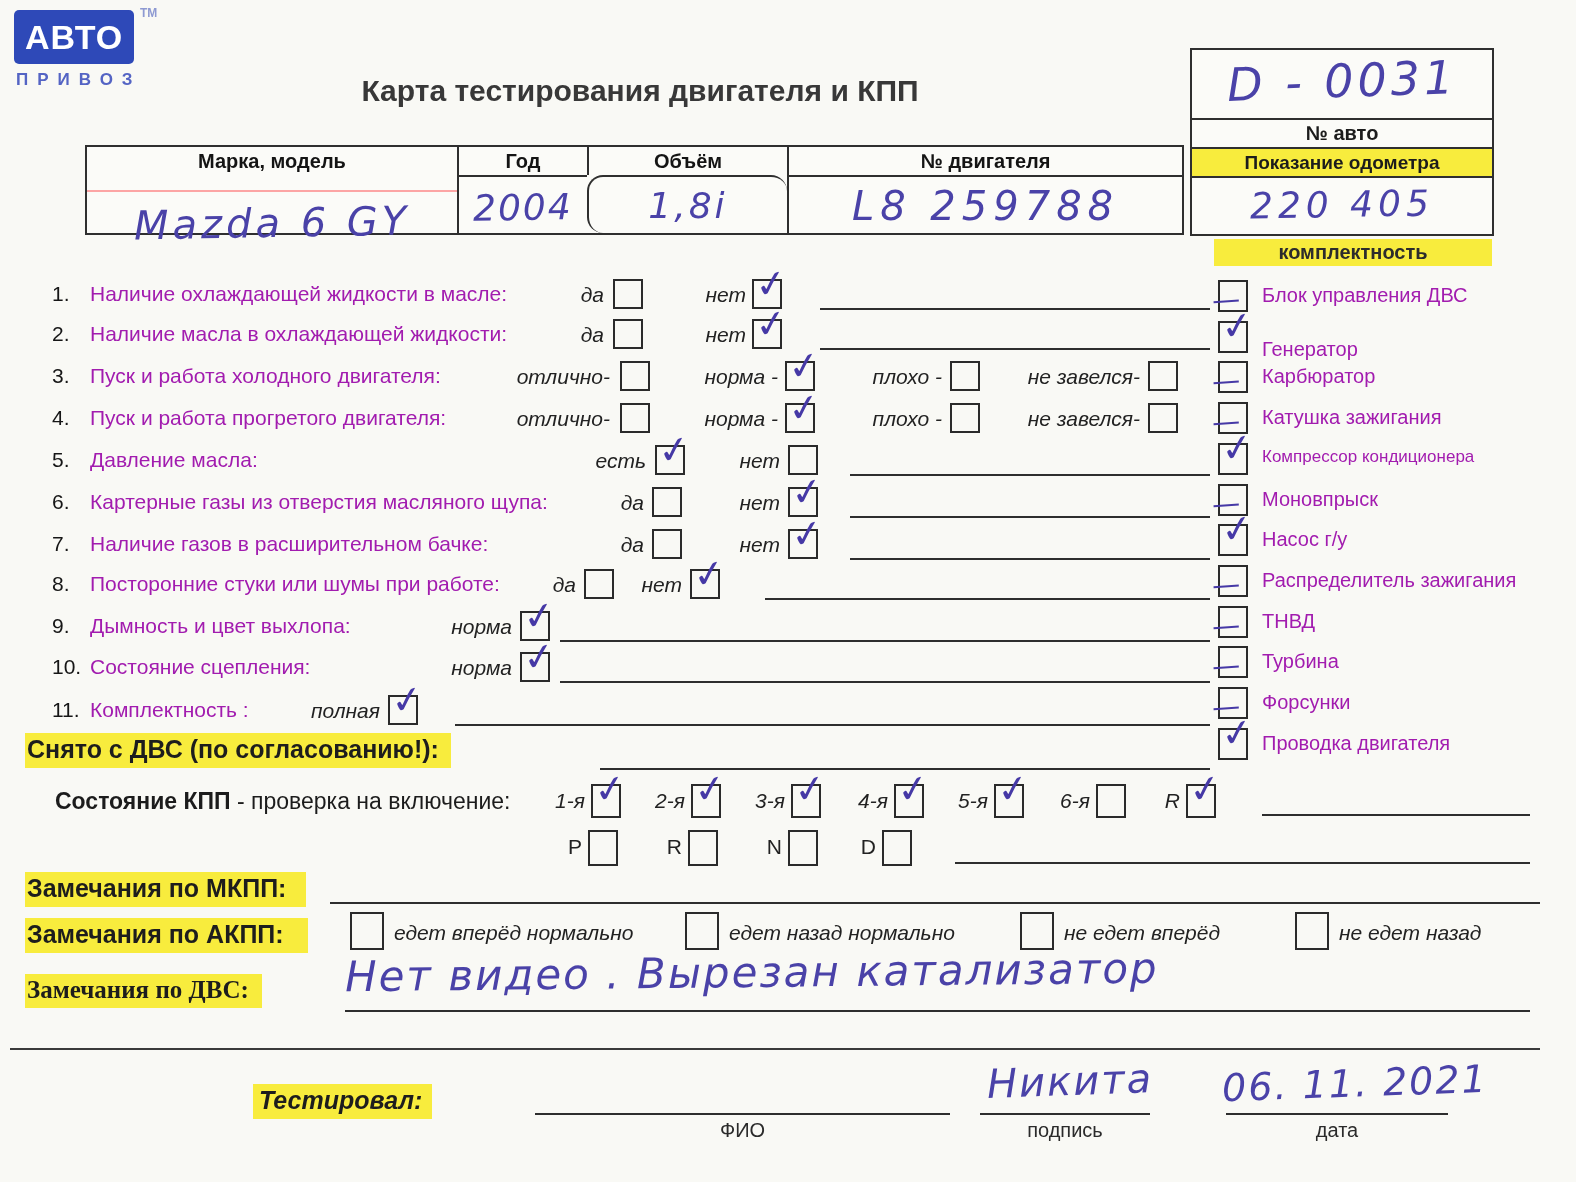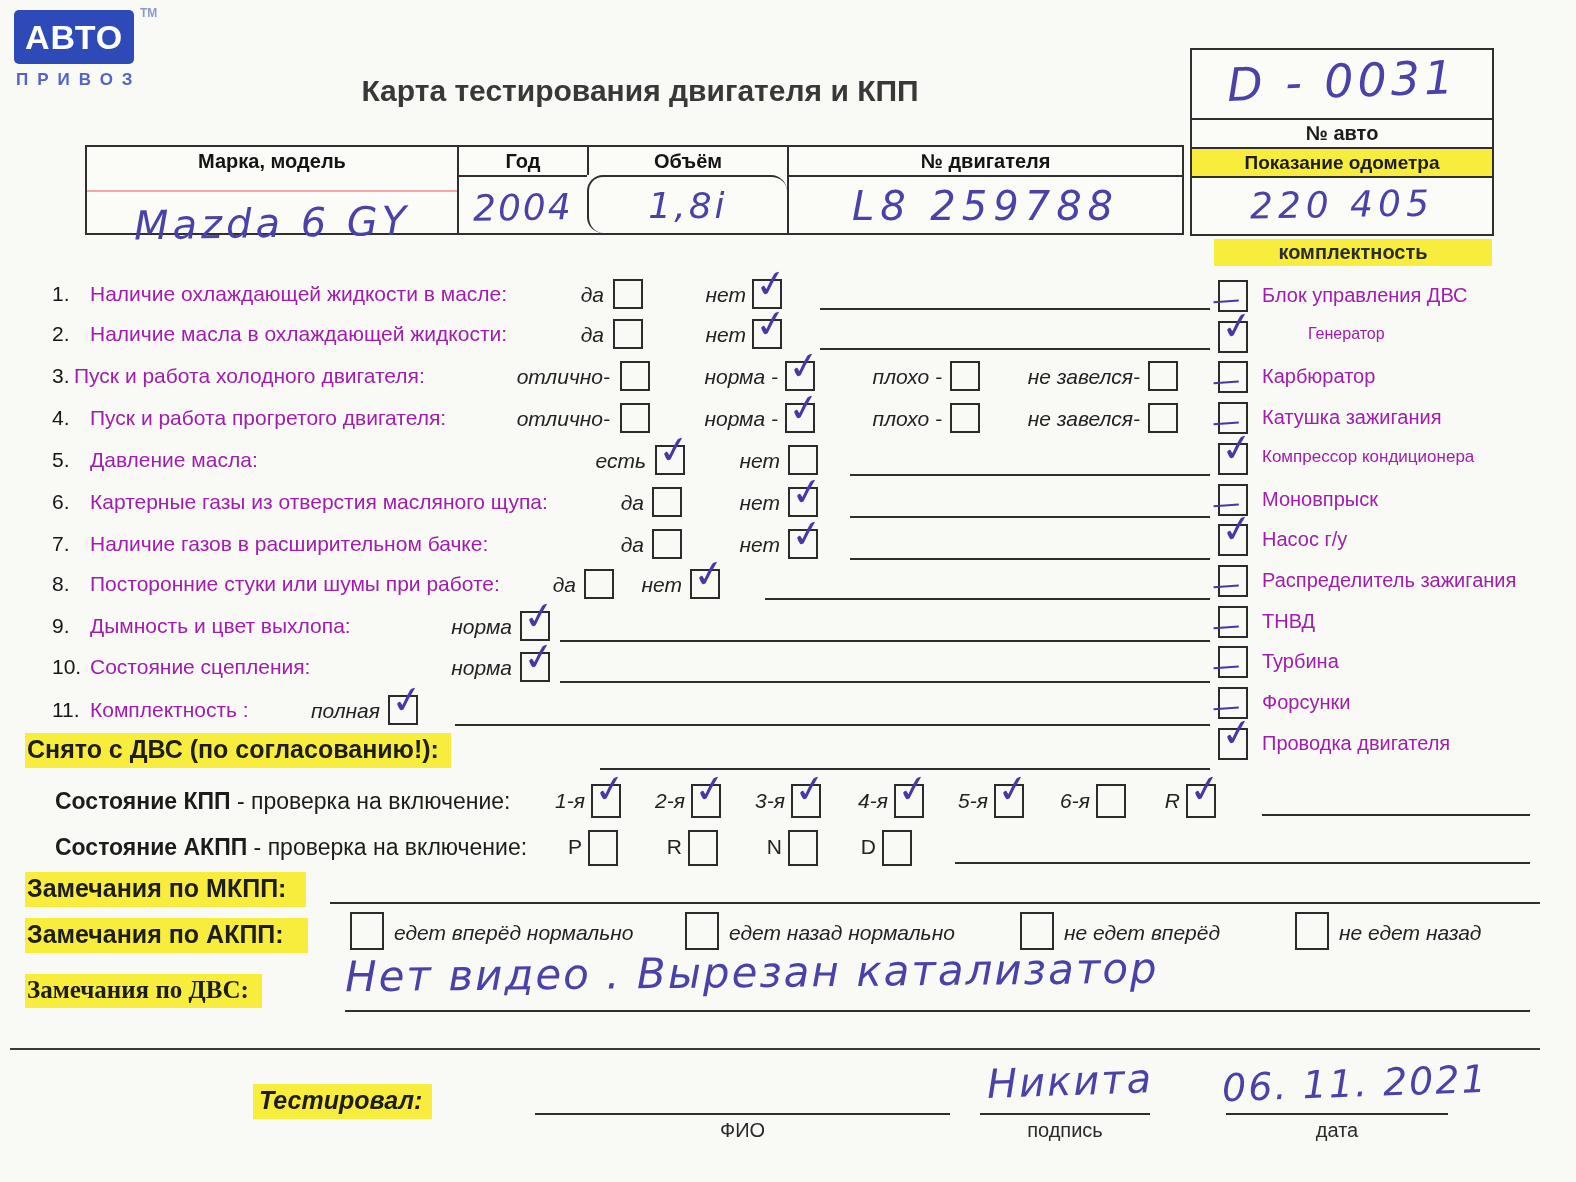--- a/index.html
+++ b/index.html
@@ -58,21 +58,21 @@
 
   <div class="abs hl" style="left:1214px;top:239px;width:278px;height:27px;text-align:center;font-weight:bold;font-size:20px;line-height:27px;color:#2c2c2c;">комплектность</div>
 
   <div class="box" style="left:1218px;top:280px;height:32px;">
       <span class="mark dash">—</span>
     </div>
   <div class="itemtext" style="left:1262px;top:284px;font-size:20px;">Блок управления ДВС</div>
   <div class="box" style="left:1218px;top:321px;height:32px;">
       <span class="mark">✓</span>
     </div>
-  <div class="itemtext" style="left:1262px;top:325px;font-size:16px;margin-left:46px;">Генератор</div>
+  <div class="itemtext" style="left:1262px;top:338px;font-size:20px;">Генератор</div>
   <div class="box" style="left:1218px;top:361px;height:32px;">
       <span class="mark dash">—</span>
     </div>
   <div class="itemtext" style="left:1262px;top:365px;font-size:20px;">Карбюратор</div>
   <div class="box" style="left:1218px;top:402px;height:32px;">
       <span class="mark dash">—</span>
     </div>
   <div class="itemtext" style="left:1262px;top:406px;font-size:20px;">Катушка зажигания</div>
   <div class="box" style="left:1218px;top:443px;height:32px;">
       <span class="mark">✓</span>
@@ -125,21 +125,21 @@
   <div class="box" style="left:613px;top:319px;">
       <span class="mark"></span>
     </div>
   <div class="opt" style="left:660px;top:323px;width:86px;">нет</div>
   <div class="box" style="left:752px;top:319px;">
       <span class="mark">✓</span>
     </div>
   <div class="line" style="left:820px;top:348px;width:390px;"></div>
 
   <div class="num" style="left:52px;top:364px;">3.</div>
-  <div class="itemtext" style="left:74px;top:364px;">Пуск и работа холодного двигателя:</div>
+  <div class="itemtext" style="left:90px;top:364px;">Пуск и работа холодного двигателя:</div>
   <div class="opt" style="left:490px;top:365px;width:120px;">отлично-</div>
   <div class="box" style="left:620px;top:361px;">
       <span class="mark"></span>
     </div>
   <div class="opt" style="left:682px;top:365px;width:96px;">норма -</div>
   <div class="box" style="left:785px;top:361px;">
       <span class="mark">✓</span>
     </div>
   <div class="opt" style="left:850px;top:365px;width:92px;">плохо -</div>
   <div class="box" style="left:950px;top:361px;">
@@ -270,23 +270,20 @@
   <div class="opt" style="left:1050px;top:789px;width:40px;">6-я</div>
   <div class="box" style="left:1096px;top:784px;height:34px;">
       <span class="mark"></span>
     </div>
   <div class="opt" style="left:1152px;top:789px;width:28px;">R</div>
   <div class="box" style="left:1186px;top:784px;height:34px;">
       <span class="mark">✓</span>
     </div>
   <div class="line" style="left:1262px;top:814px;width:268px;"></div>
 
-  <div class="abs" style="left:55px;top:834px;font-size:23px;">
-    <span style="font-weight:bold;">Состояние АКПП</span><span> - проверка на включение:</span>
-  </div>
   <div class="opt" style="left:556px;top:835px;width:26px;font-style:normal;">P</div>
   <div class="box" style="left:588px;top:830px;height:36px;">
       <span class="mark"></span>
     </div>
   <div class="opt" style="left:656px;top:835px;width:26px;font-style:normal;">R</div>
   <div class="box" style="left:688px;top:830px;height:36px;">
       <span class="mark"></span>
     </div>
   <div class="opt" style="left:756px;top:835px;width:26px;font-style:normal;">N</div>
   <div class="box" style="left:788px;top:830px;height:36px;">

